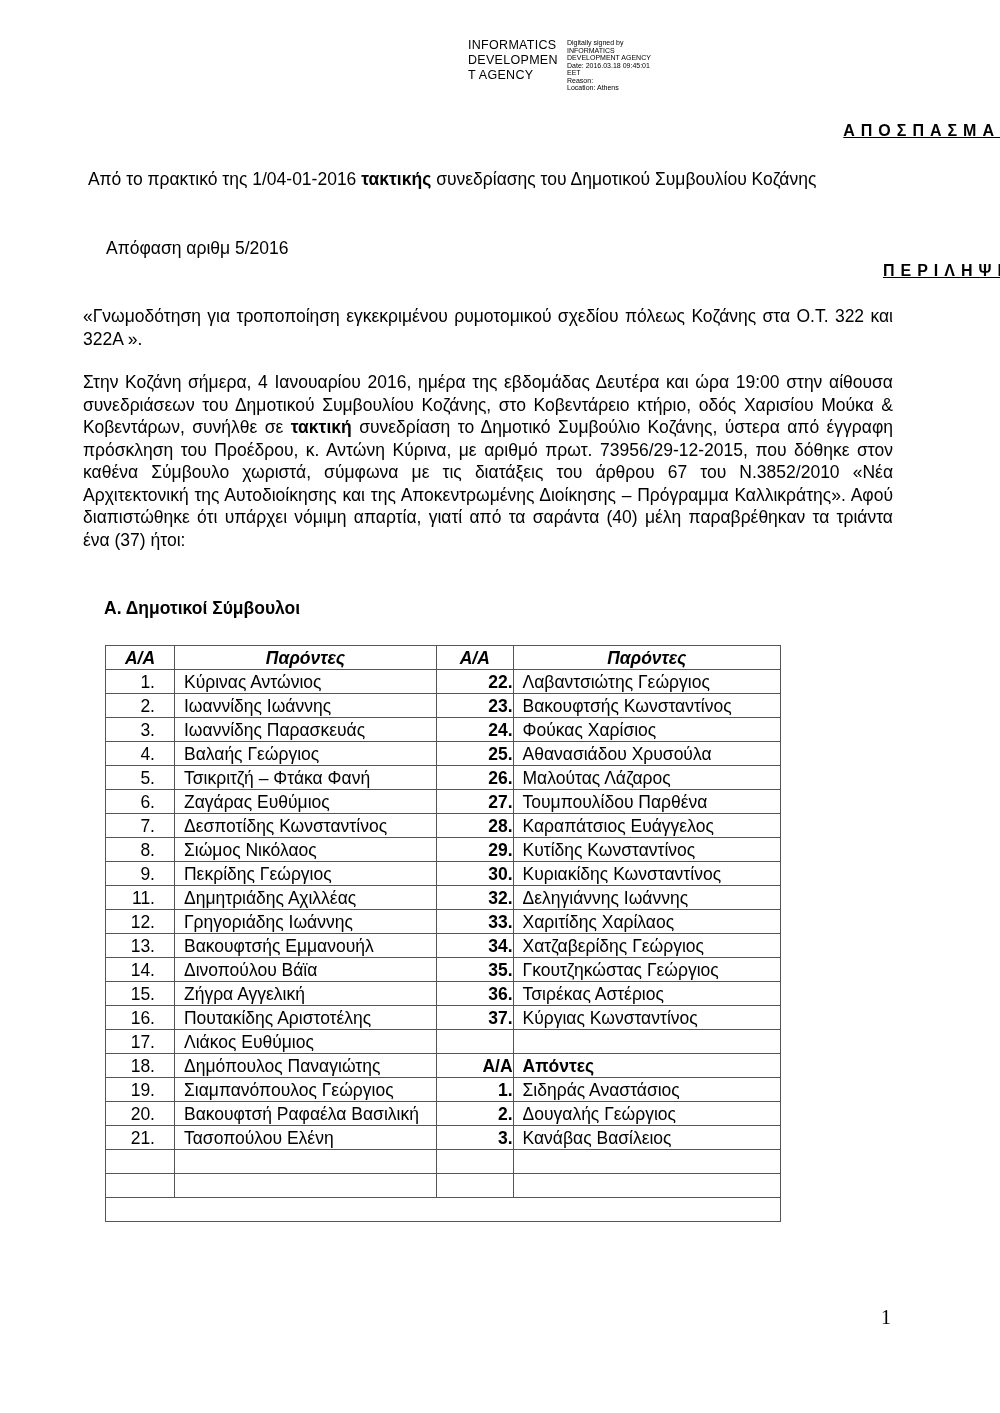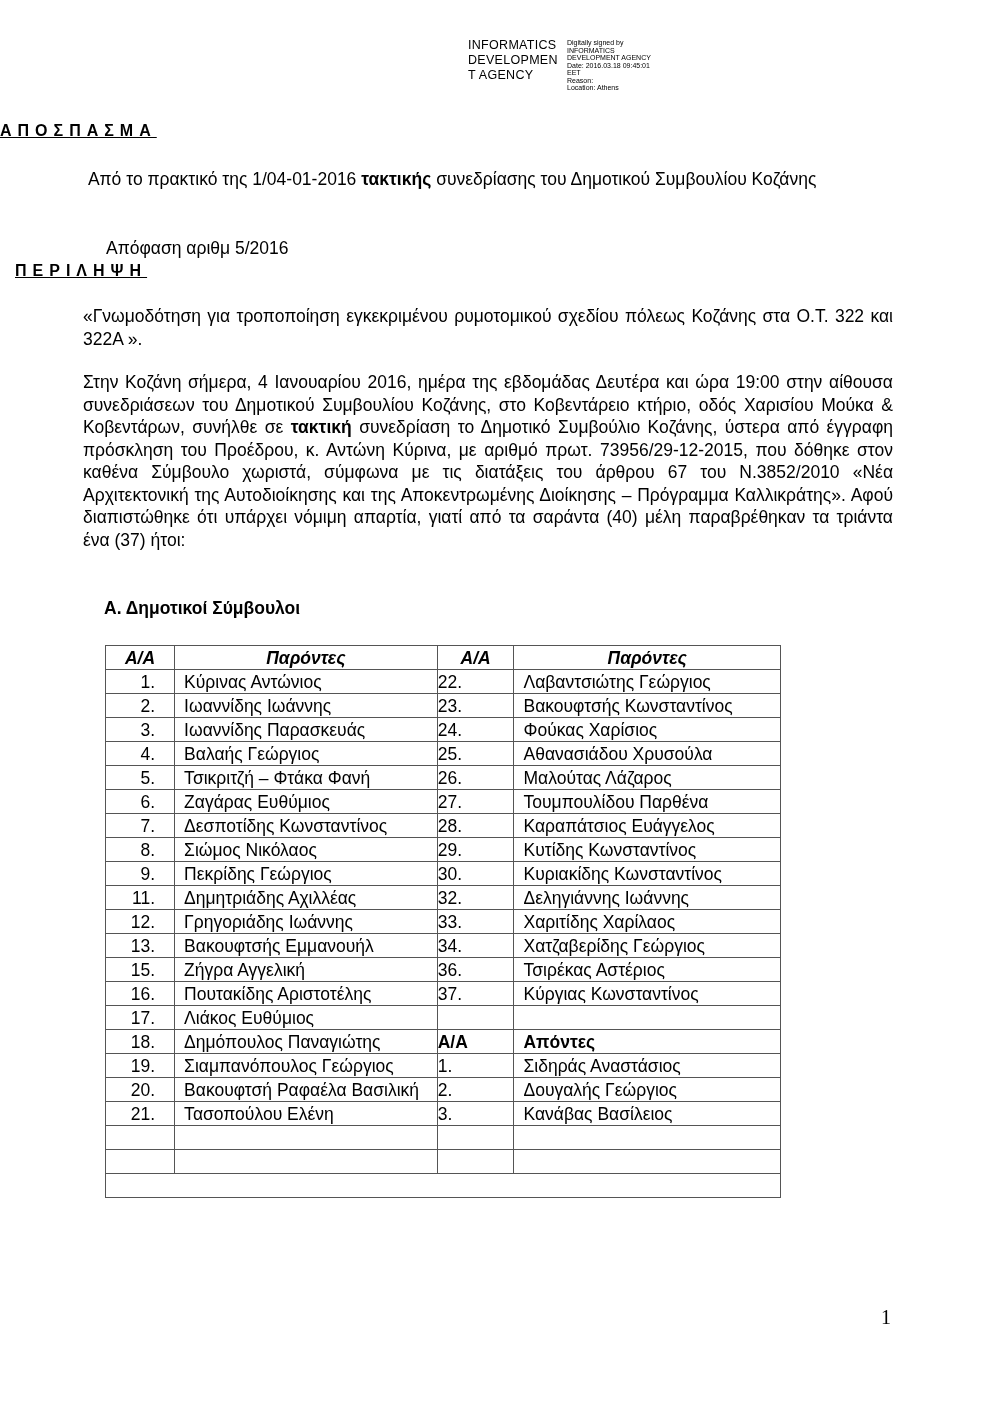--- a/index.html
+++ b/index.html
@@ -1,31 +1,31 @@
 <!DOCTYPE html>
 <html><head>
 <meta charset="utf-8">
 <style>
   html, body { margin: 0; padding: 0; background: #ffffff; }
   body { width: 1000px; height: 1413px; position: relative; overflow: hidden;
          font-family: "Liberation Sans", "DejaVu Sans", sans-serif; color: #000; }
   .sig { position: absolute; left: 468px; top: 38px; display: flex; }
   .sig-name { font-size: 12.5px; line-height: 15px; letter-spacing: 0.3px; width: 96px; }
   .sig-details { font-size: 7px; line-height: 7.5px; margin-left: 3px; margin-top: 1px; }
-  .title { position: absolute; left: 0; width: 1000px; text-align: left; font-weight: bold;
+  .title { position: absolute; left: 0; width: 1000px; text-align: right; font-weight: bold;
            font-size: 16px; letter-spacing: 6px; text-decoration: underline; }
   .para { position: absolute; left: 83px; width: 810px; font-size: 17.5px; line-height: 22.5px;
           text-align: justify; }
   .para b { font-weight: bold; }
   .section-heading { position: absolute; left: 104px; top: 598px; font-size: 17.5px; font-weight: bold; }
   table.members { position: absolute; left: 105px; top: 645px; width: 676px; border-collapse: collapse;
                   font-size: 17.5px; }
   table.members td { border: 1px solid #555; height: 23px; padding: 0; line-height: 22px; }
   table.members td.num { text-align: right; padding-right: 19px; }
-  table.members td.num2 { text-align: left; }
+  table.members td.num2 { text-align: right; font-weight: bold; }
   table.members td.name { padding-left: 9px; }
   table.members tr.head td { font-weight: bold; font-style: italic; text-align: center; }
   .abs-head { font-weight: bold; }
   .page-num { position: absolute; left: 881px; top: 1306px; font-family: "Liberation Serif", serif; font-size: 20px; }
 </style>
 </head>
 <body>
 
 <div class="sig">
   <div class="sig-name">
@@ -144,20 +144,26 @@
         <td class="num2">33.</td>
         <td class="name">Χαριτίδης Χαρίλαος</td>
       </tr>
       <tr>
         <td class="num">13.</td>
         <td class="name">Βακουφτσής Εμμανουήλ</td>
         <td class="num2">34.</td>
         <td class="name">Χατζαβερίδης Γεώργιος</td>
       </tr>
       <tr>
+        <td class="num">14.</td>
+        <td class="name">Δινοπούλου Βάϊα</td>
+        <td class="num2">35.</td>
+        <td class="name">Γκουτζηκώστας Γεώργιος</td>
+      </tr>
+      <tr>
         <td class="num">15.</td>
         <td class="name">Ζήγρα Αγγελική</td>
         <td class="num2">36.</td>
         <td class="name">Τσιρέκας Αστέριος</td>
       </tr>
       <tr>
         <td class="num">16.</td>
         <td class="name">Πουτακίδης Αριστοτέλης</td>
         <td class="num2">37.</td>
         <td class="name">Κύργιας Κωνσταντίνος</td>

